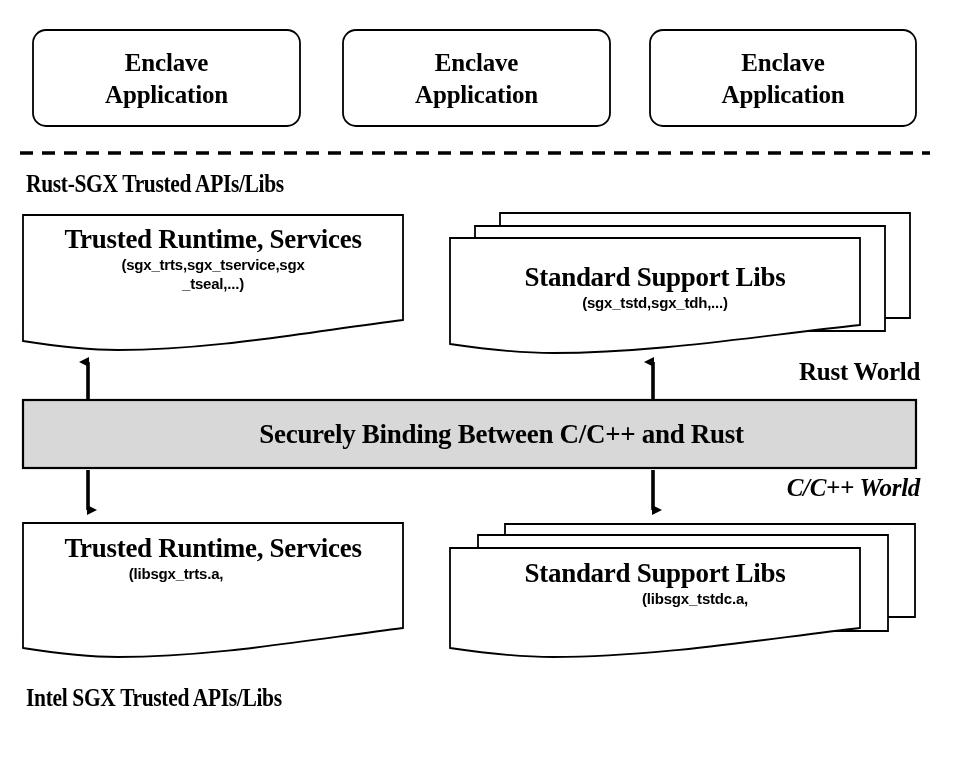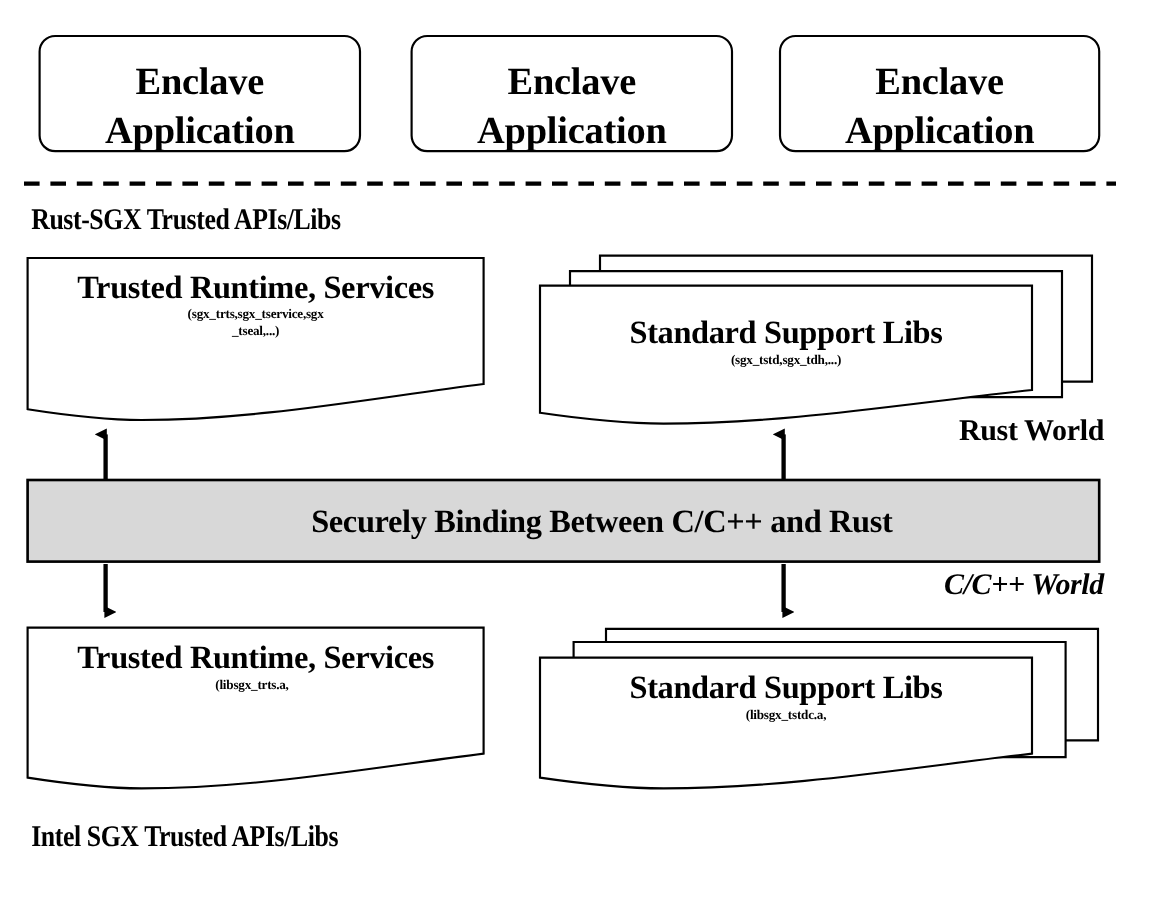--- a/index.html
+++ b/index.html
@@ -32,32 +32,32 @@
     margin: 0;
     padding: 0;
     line-height: 1.12;
     text-align: center;
     white-space: pre;
     font-family: "Liberation Serif", "DejaVu Serif", serif;
     font-weight: bold;
     color: #000000;
   }
   .enclave-text {
-    font-size: 32px;
+    font-size: 25px;
     line-height: 1.28;
     letter-spacing: -0.2px;
   }
   .box-title {
     font-size: 27px;
     letter-spacing: -0.3px;
   }
   .mono {
-    font-family: Liberation Serif, serif;
+    font-family: Liberation Sans, sans-serif;
     font-weight: bold;
-    font-size: 11px;
+    font-size: 15px;
     letter-spacing: -0.2px;
     line-height: 1.24;
   }
   .section-label {
     font-size: 25px;
     text-align: left;
     letter-spacing: -0.4px;
     transform: scaleX(0.86);
     transform-origin: left center;
   }
@@ -128,26 +128,26 @@
   <div class="lbl enclave-text" style="left:650px; top:47px; width:266px;"><span>Enclave</span><br><span>Application</span></div>
 
   <div class="lbl section-label" style="left:26px; top:170px; width:520px;">Rust-SGX Trusted APIs/Libs</div>
 
   <div class="lbl box-title" style="left:23px; top:224px; width:380px;">Trusted Runtime, Services</div>
   <div class="lbl mono" style="left:23px; top:256px; width:380px;"><span>(sgx_trts,sgx_tservice,sgx</span><br><span>_tseal,...)</span></div>
 
   <div class="lbl box-title" style="left:450px; top:262px; width:410px;">Standard Support Libs</div>
   <div class="lbl mono" style="left:450px; top:294px; width:410px;">(sgx_tstd,sgx_tdh,...)</div>
 
-  <div class="lbl world-label" style="left:620px; top:346px; width:300px;">Rust World</div>
+  <div class="lbl world-label" style="left:620px; top:358px; width:300px;">Rust World</div>
   <div class="lbl world-label" style="left:620px; top:474px; width:300px;font-style:italic;">C/C++ World</div>
 
   <div class="lbl bar-label" style="left:23px; top:419px; width:957px;text-align:center;">Securely Binding Between C/C++ and Rust</div>
 
   <div class="lbl box-title" style="left:23px; top:533px; width:380px;">Trusted Runtime, Services</div>
-  <div class="lbl mono" style="left:40px; top:565px; width:340px;"><span>(libsgx_trts.a,</span><br></div>
+  <div class="lbl mono" style="left:6px; top:565px; width:340px;"><span>(libsgx_trts.a,</span><br></div>
 
   <div class="lbl box-title" style="left:450px; top:558px; width:410px;">Standard Support Libs</div>
-  <div class="lbl mono" style="left:450px; top:590px; width:410px;"><span>(libsgx_tstdc.a,</span><br></div>
+  <div class="lbl mono" style="left:450px; top:590px; width:410px;padding-left:40px;"><span>(libsgx_tstdc.a,</span><br></div>
 
   <div class="lbl section-label" style="left:26px; top:684px; width:520px;">Intel SGX Trusted APIs/Libs</div>
 
 </div>
 
 </body></html>

